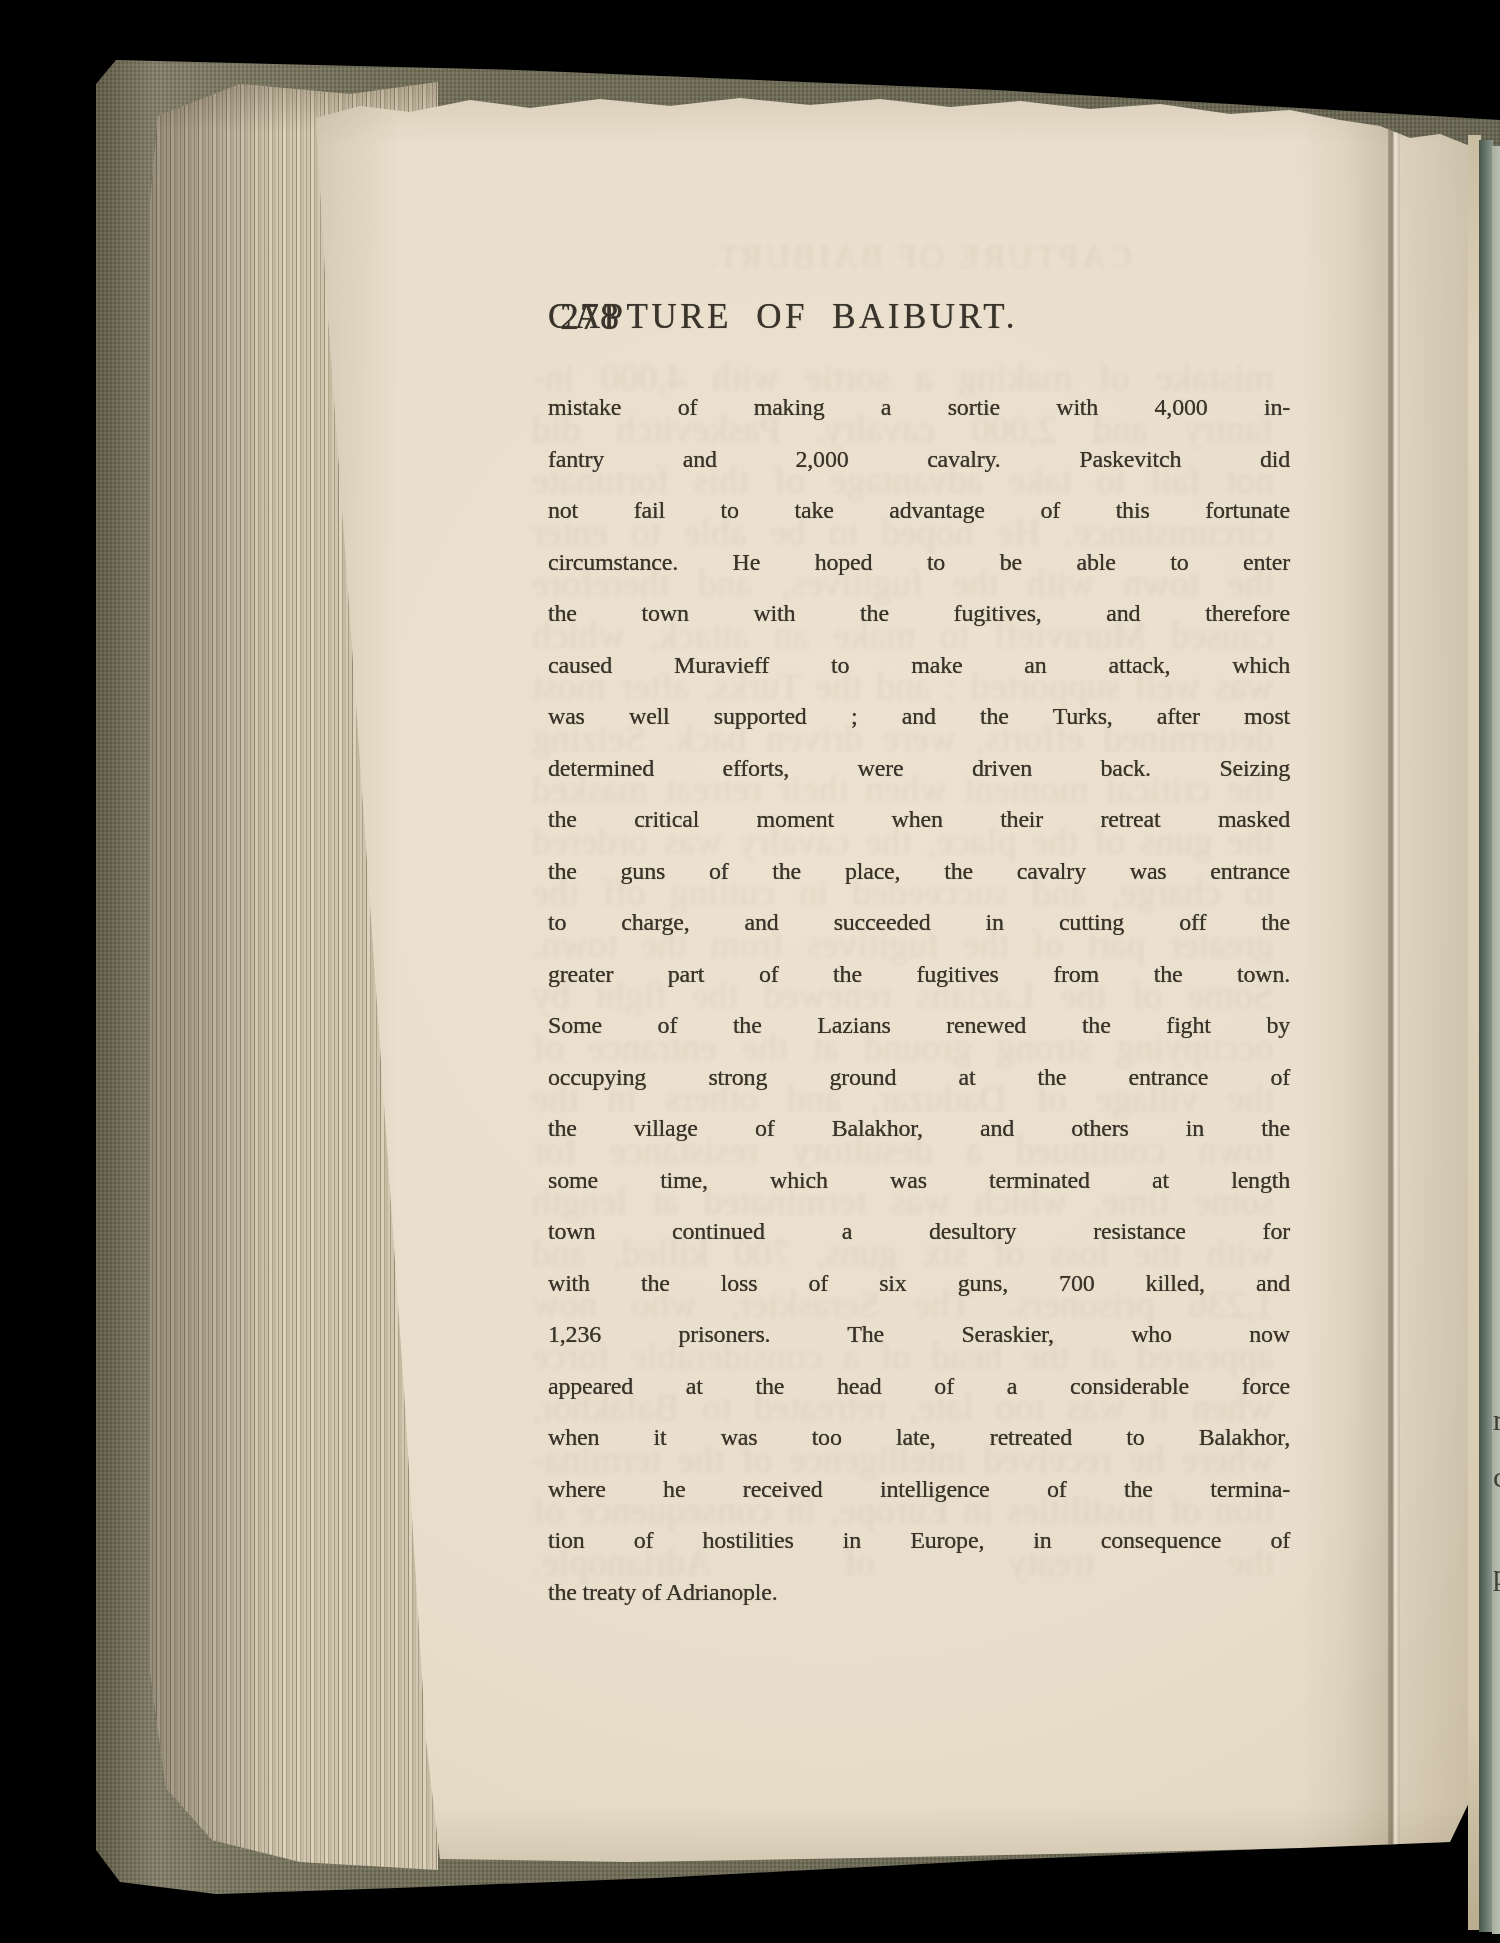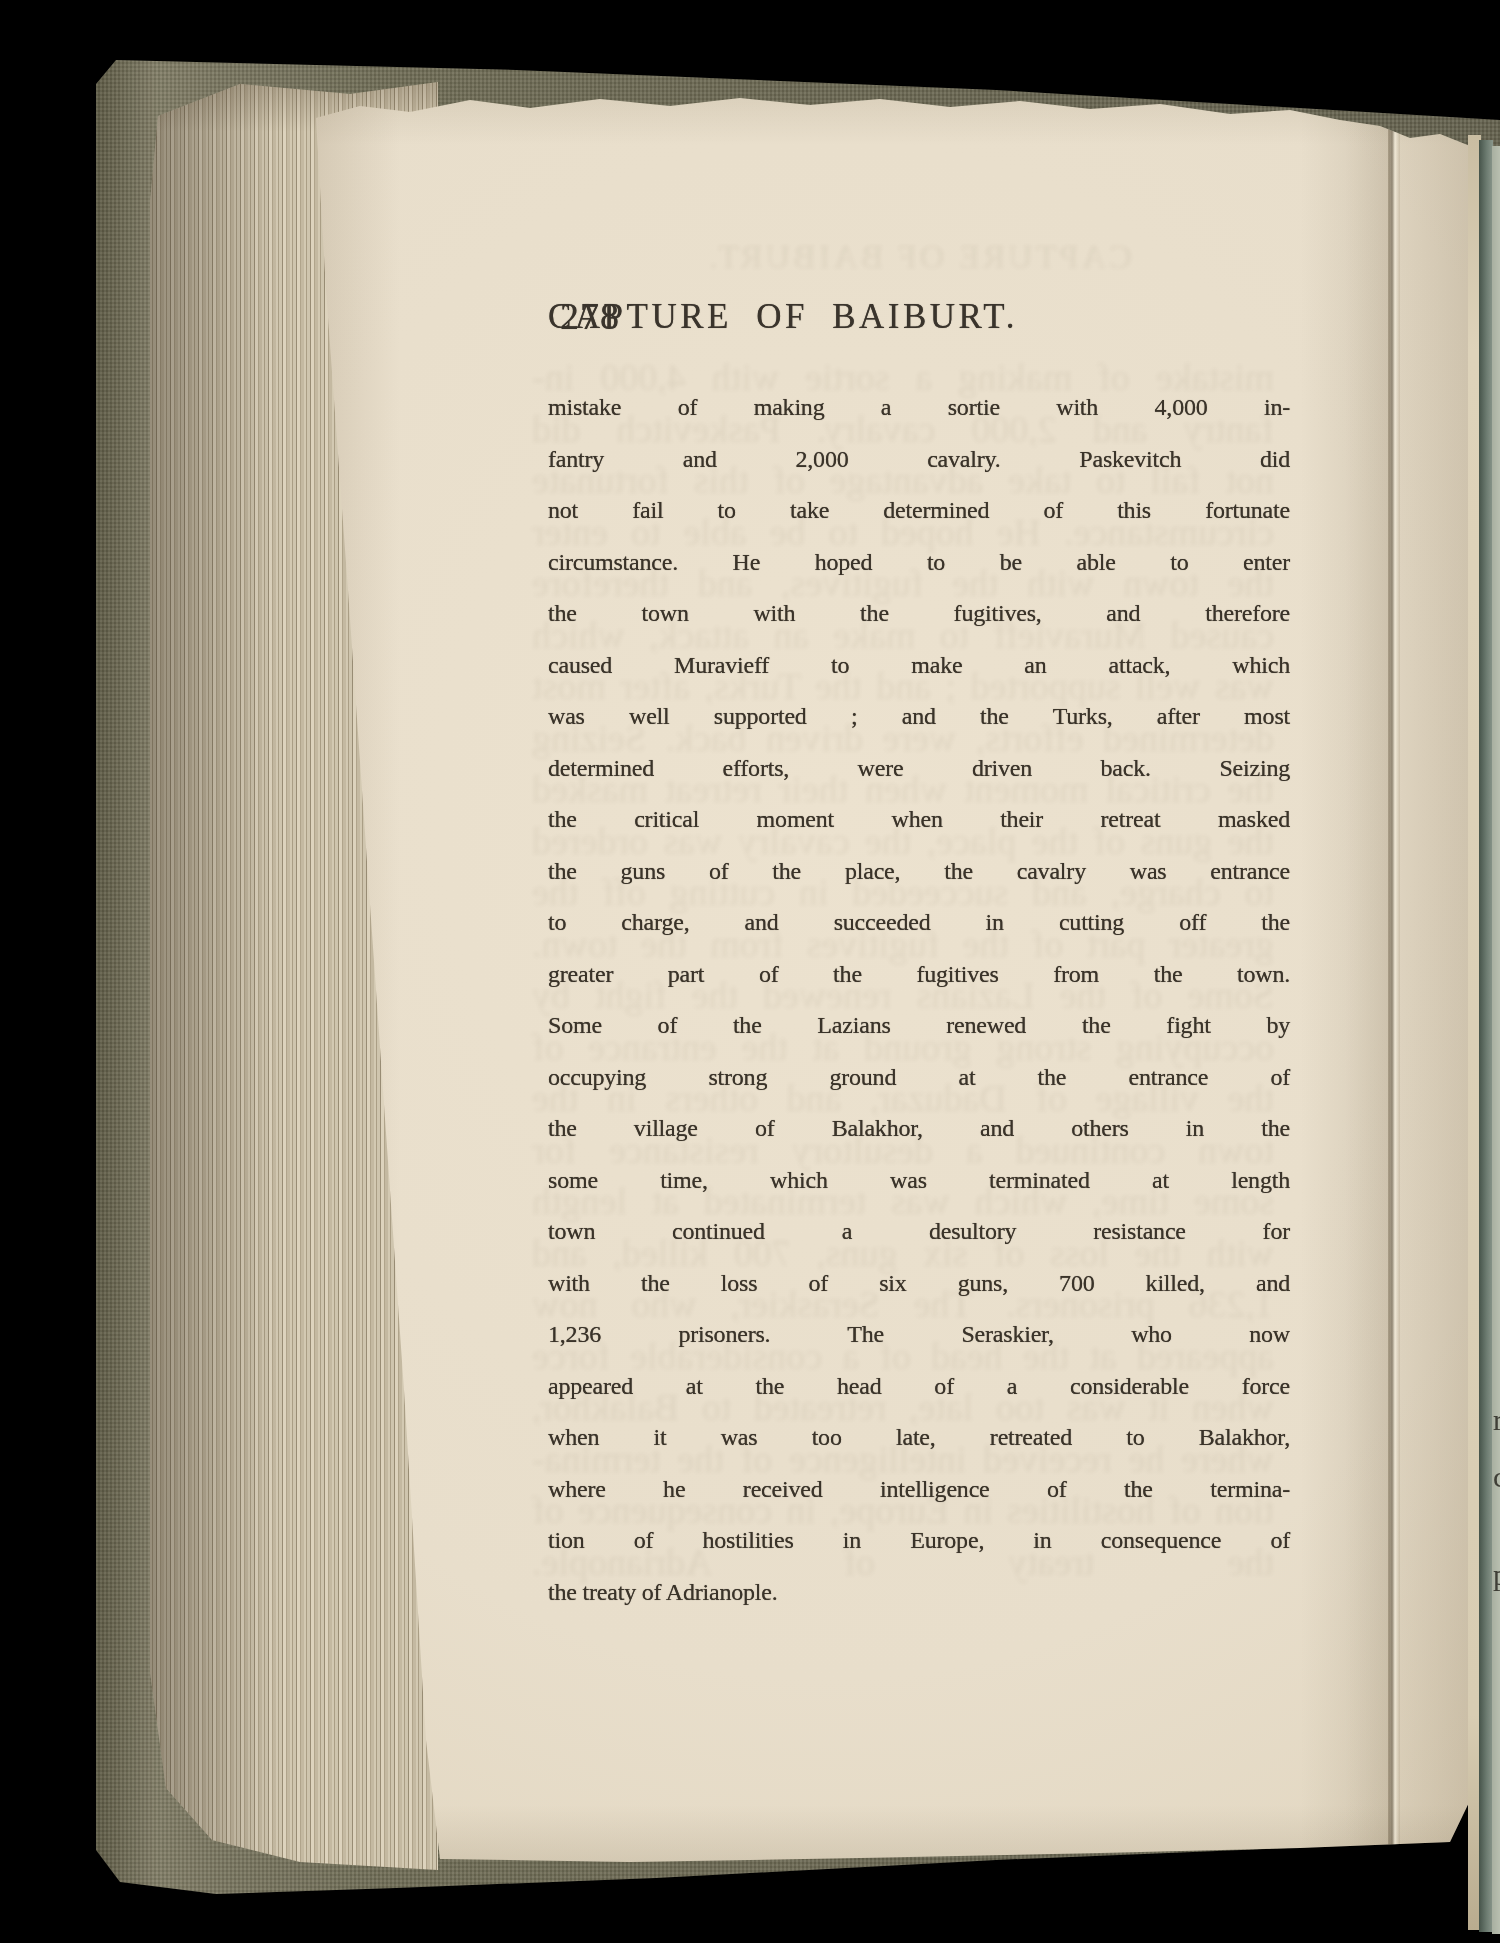--- a/index.html
+++ b/index.html
@@ -181,21 +181,21 @@
       </div>
 
     <div class="header-row">
       <span class="page-number">278</span>
       <span class="running-title">CAPTURE OF BAIBURT.</span>
     </div>
 
     <div class="body-text">
         <div class="text-line">mistake of making a sortie with 4,000 in-</div>
         <div class="text-line">fantry and 2,000 cavalry.  Paskevitch did</div>
-        <div class="text-line">not fail to take determined of this fortunate</div>
+        <div class="text-line">not fail to take advantage of this fortunate</div>
         <div class="text-line">circumstance.  He hoped to be able to enter</div>
         <div class="text-line">the town with the fugitives, and therefore</div>
         <div class="text-line">caused Muravieff to make an attack, which</div>
         <div class="text-line">was well supported ; and the Turks, after most</div>
         <div class="text-line">determined efforts, were driven back.  Seizing</div>
         <div class="text-line">the critical moment when their retreat masked</div>
         <div class="text-line">the guns of the place, the cavalry was entrance</div>
         <div class="text-line">to charge, and succeeded in cutting off the</div>
         <div class="text-line">greater part of the fugitives from the town.</div>
         <div class="text-line">Some of the Lazians renewed the fight by</div>

